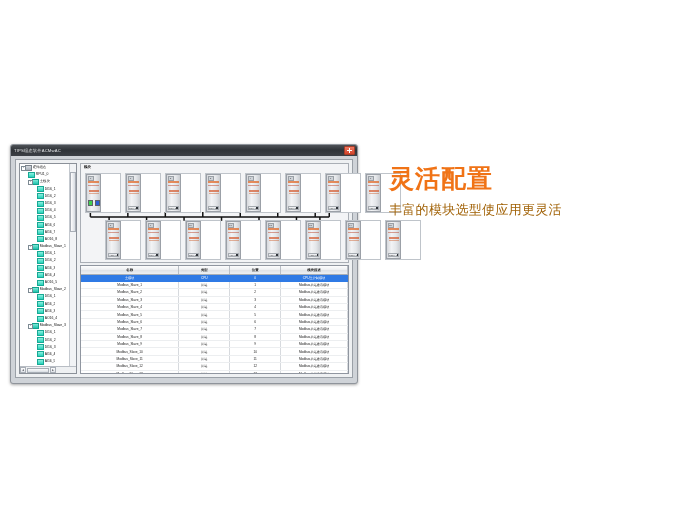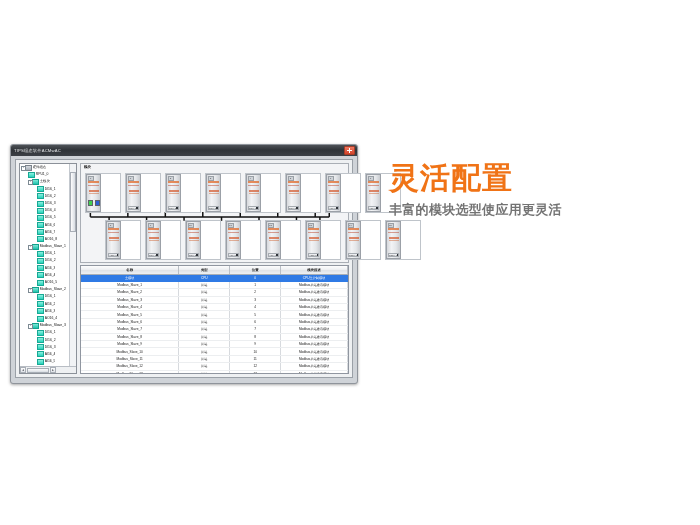--- a/index.html
+++ b/index.html
@@ -307,33 +307,33 @@
 
   
   #copy {
     position: absolute;
     left: 389px;
     top: 163px;
     width: 300px;
   }
   #copy h1 {
     margin: 0;
-    font-size: 30px;
+    font-size: 25px;
     line-height: 30px;
     color: #f07316;
     font-weight: bold;
     letter-spacing: 1px;
     font-family: "Liberation Sans", sans-serif;
   }
   #copy h2 {
     margin: 8px 0 0 0;
     font-size: 13px;
     line-height: 18px;
-    color: #737373;
-    font-weight: bold;
+    color: #a16207;
+    font-weight: normal;
     letter-spacing: .3px;
   }
   #copy .body {
     margin-top: 22px;
     font-size: 10.5px;
     line-height: 17.5px;
     color: #4a4a4a;
     letter-spacing: .1px;
   }
   #copy .body p { margin: 0; }

